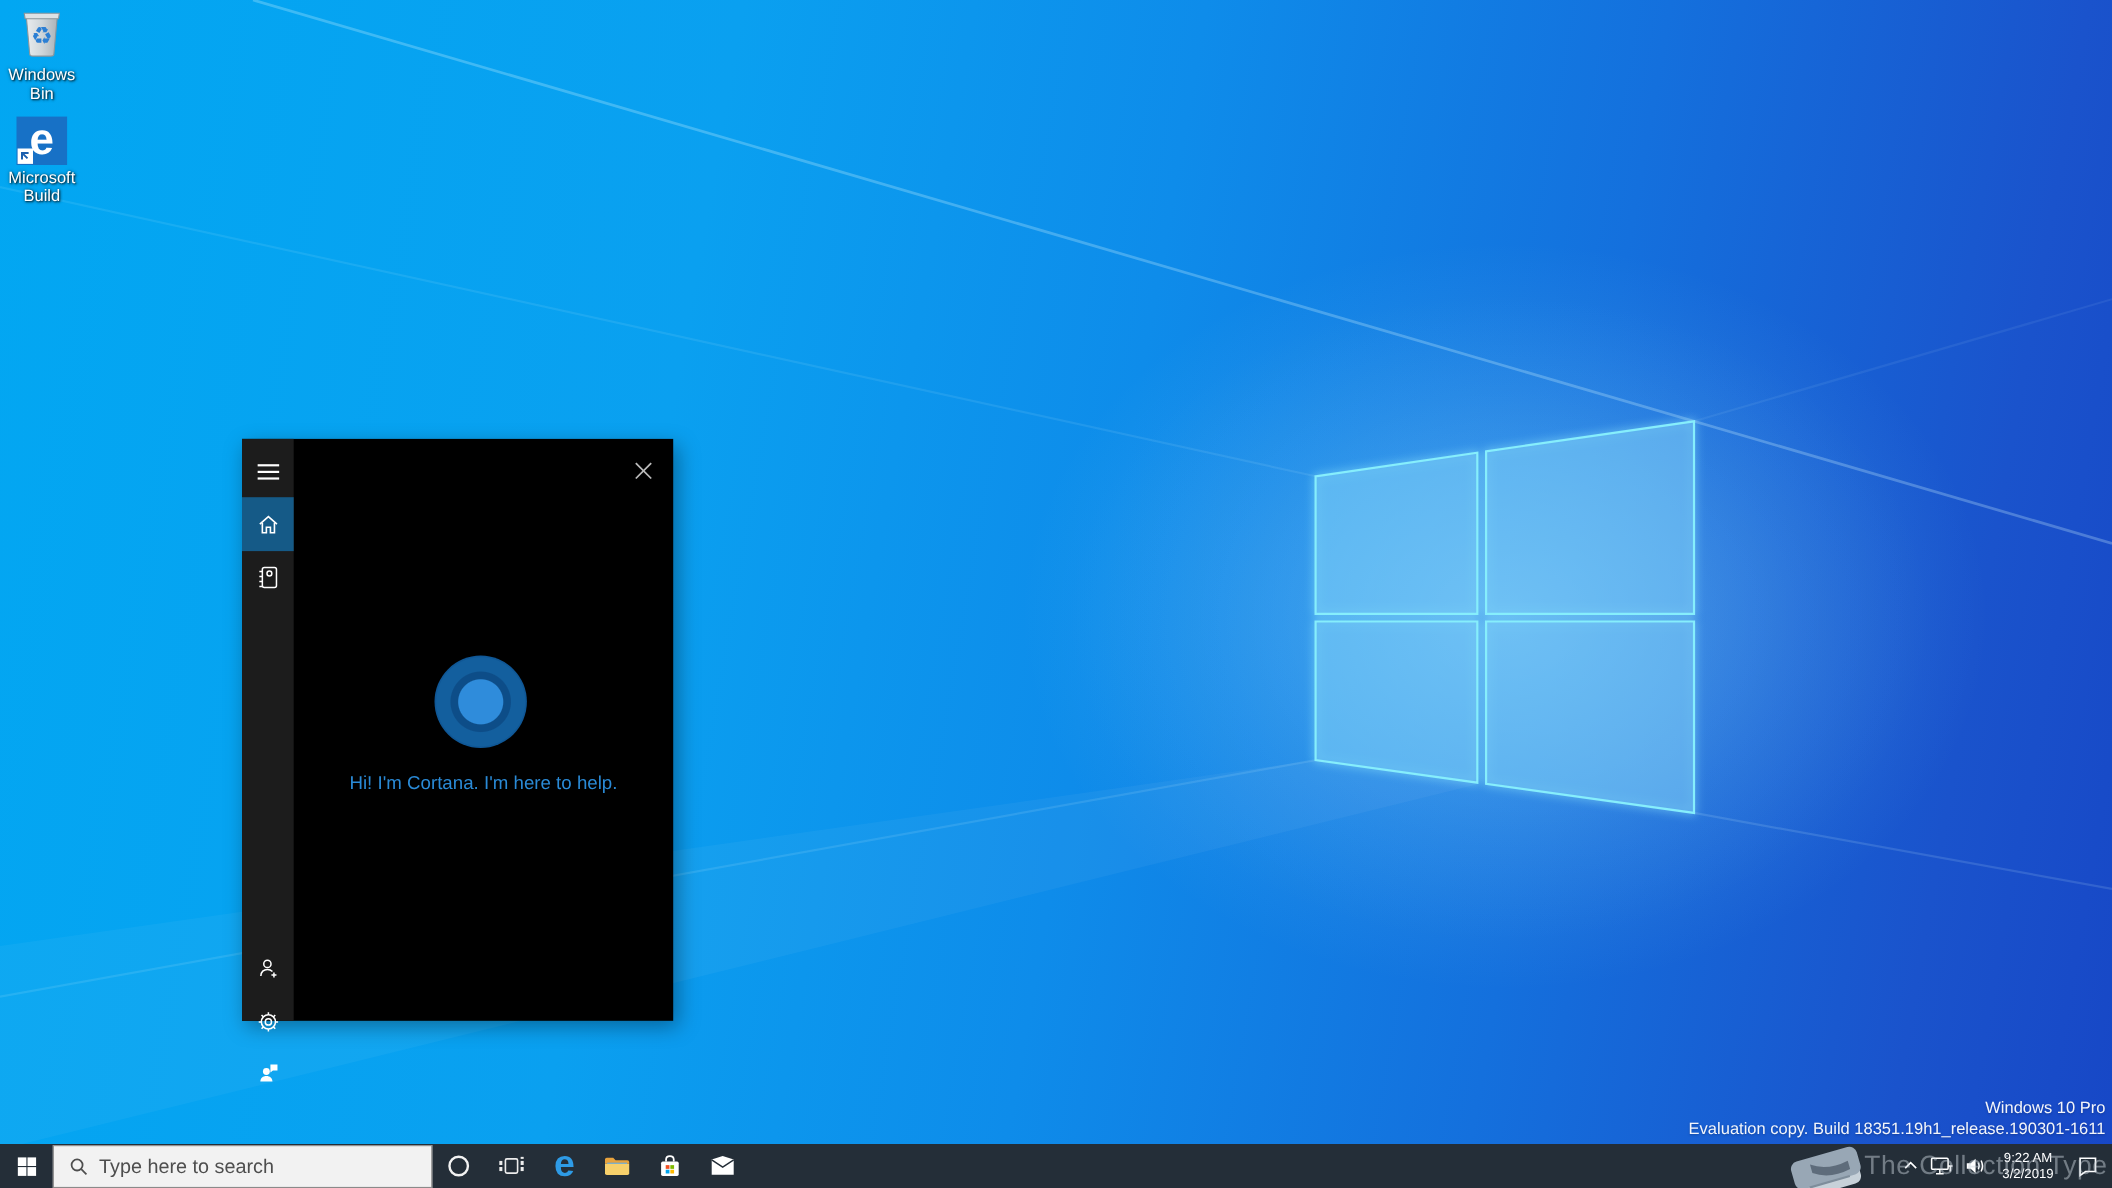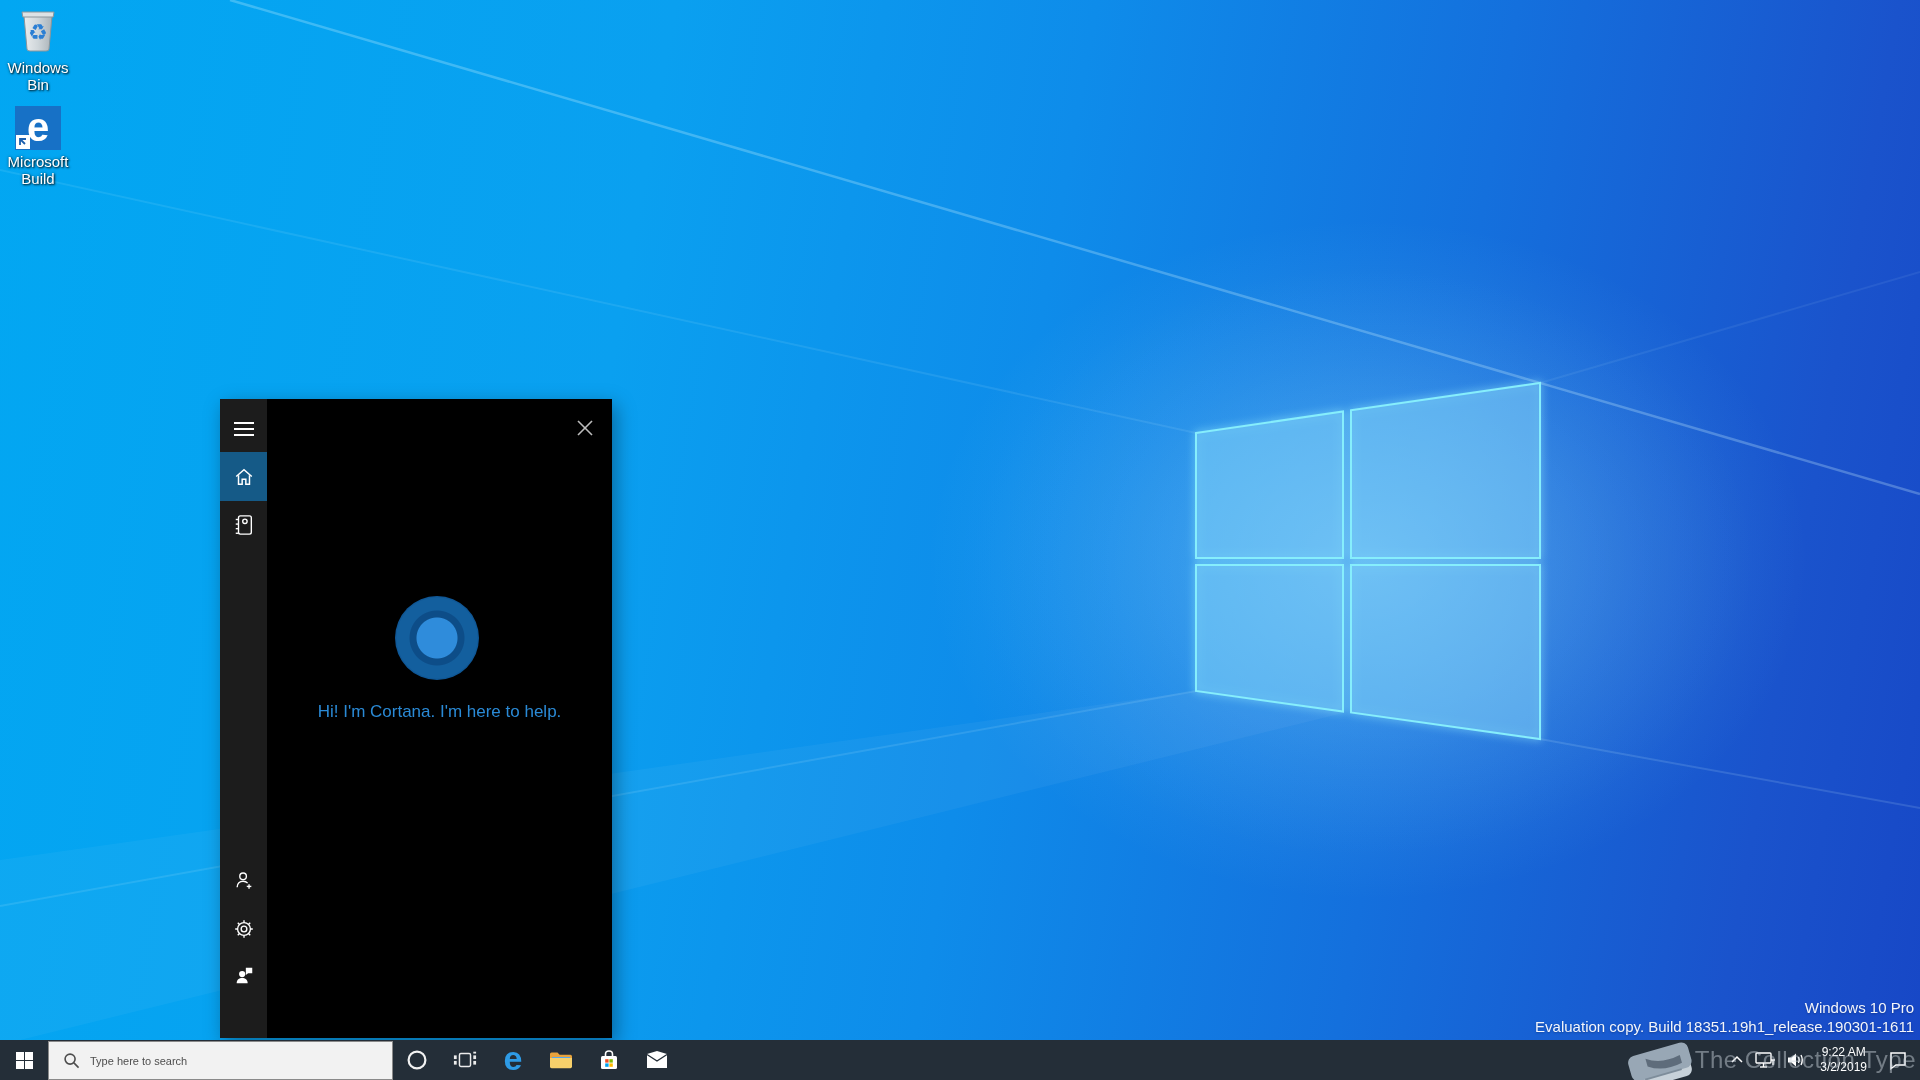--- a/index.html
+++ b/index.html
@@ -28,21 +28,21 @@
     width:46px; height:44px; margin:0 auto; background:#1771c6; position:relative;
     display:flex; align-items:center; justify-content:center;
   }
   .edge-tile .e { color:#fff; font-size:40px; font-weight:bold; line-height:40px; margin-top:-3px; }
   .shortcut-arrow {
     position:absolute; left:1px; bottom:1px; width:14px; height:14px; background:#fff;
     display:flex; align-items:center; justify-content:center;
   }
 
   
-  #cortana-panel { left:220px; top:399px; width:392px; height:639px; background:#000; z-index:5;
+  #cortana-panel { left:220px; top:399px; width:392px; height:529px; background:#000; z-index:5;
     box-shadow:4px 6px 18px rgba(0,0,0,.35); }
   #cortana-rail { position:absolute; left:0; top:0; width:47px; height:100%; background:#1c1c1c; }
   .rail-btn { position:absolute; left:0; width:47px; height:47px; display:flex; align-items:center; justify-content:center; cursor:pointer; }
   #btn-home { top:53px; height:49px; background:#155a87; }
   #btn-menu { top:6px; }
   #btn-notebook { top:102px; }
   #btn-signin { top:457px; }
   #btn-settings { top:506px; }
   #btn-feedback { top:552px; }
   #btn-close { position:absolute; top:12px; right:10px; width:34px; height:34px;
@@ -55,21 +55,21 @@
   #cortana-bottombar { position:absolute; left:47px; bottom:0; width:345px; height:42px; }
   #listening-status { position:absolute; left:16px; bottom:12px; color:#2d7fd0; font-size:15px; }
   #submit-arrow { position:absolute; right:18px; bottom:8px; cursor:pointer; }
 
   
   #taskbar { left:0; bottom:0; width:1920px; height:40px; background:#242e38; z-index:10;
     display:flex; align-items:stretch; }
   .tb-btn { width:48px; display:flex; align-items:center; justify-content:center; cursor:pointer; flex:0 0 auto; }
   #search-box { flex:0 0 345px; background:#f2f2f2; border:1px solid #8a8a8a; margin:1px 0 0 0;
     display:flex; align-items:center; gap:10px; padding-left:14px; cursor:text; }
-  #search-box input { border:none; outline:none; background:transparent; font-size:11px; color:#3c3c3c;
+  #search-box input { border:none; outline:none; background:transparent; font-size:18px; color:#3c3c3c;
     font-family:"Liberation Sans","DejaVu Sans",sans-serif; width:250px; }
   #search-box input::placeholder { color:#4e4e4e; opacity:1; }
   .edge-e-task { color:#2e9be6; font-size:34px; font-weight:bold; line-height:34px; margin-top:-4px; }
   #tray { margin-left:auto; display:flex; align-items:stretch; flex:0 0 auto; }
   .tray-btn { display:flex; align-items:center; justify-content:center; cursor:pointer; padding:0 5px; }
   #clock { flex-direction:column; justify-content:center; text-align:center; color:#fff; font-size:12px;
     line-height:15px; padding:0 9px; }
   #action-center { padding:0 12px; }
 
   

